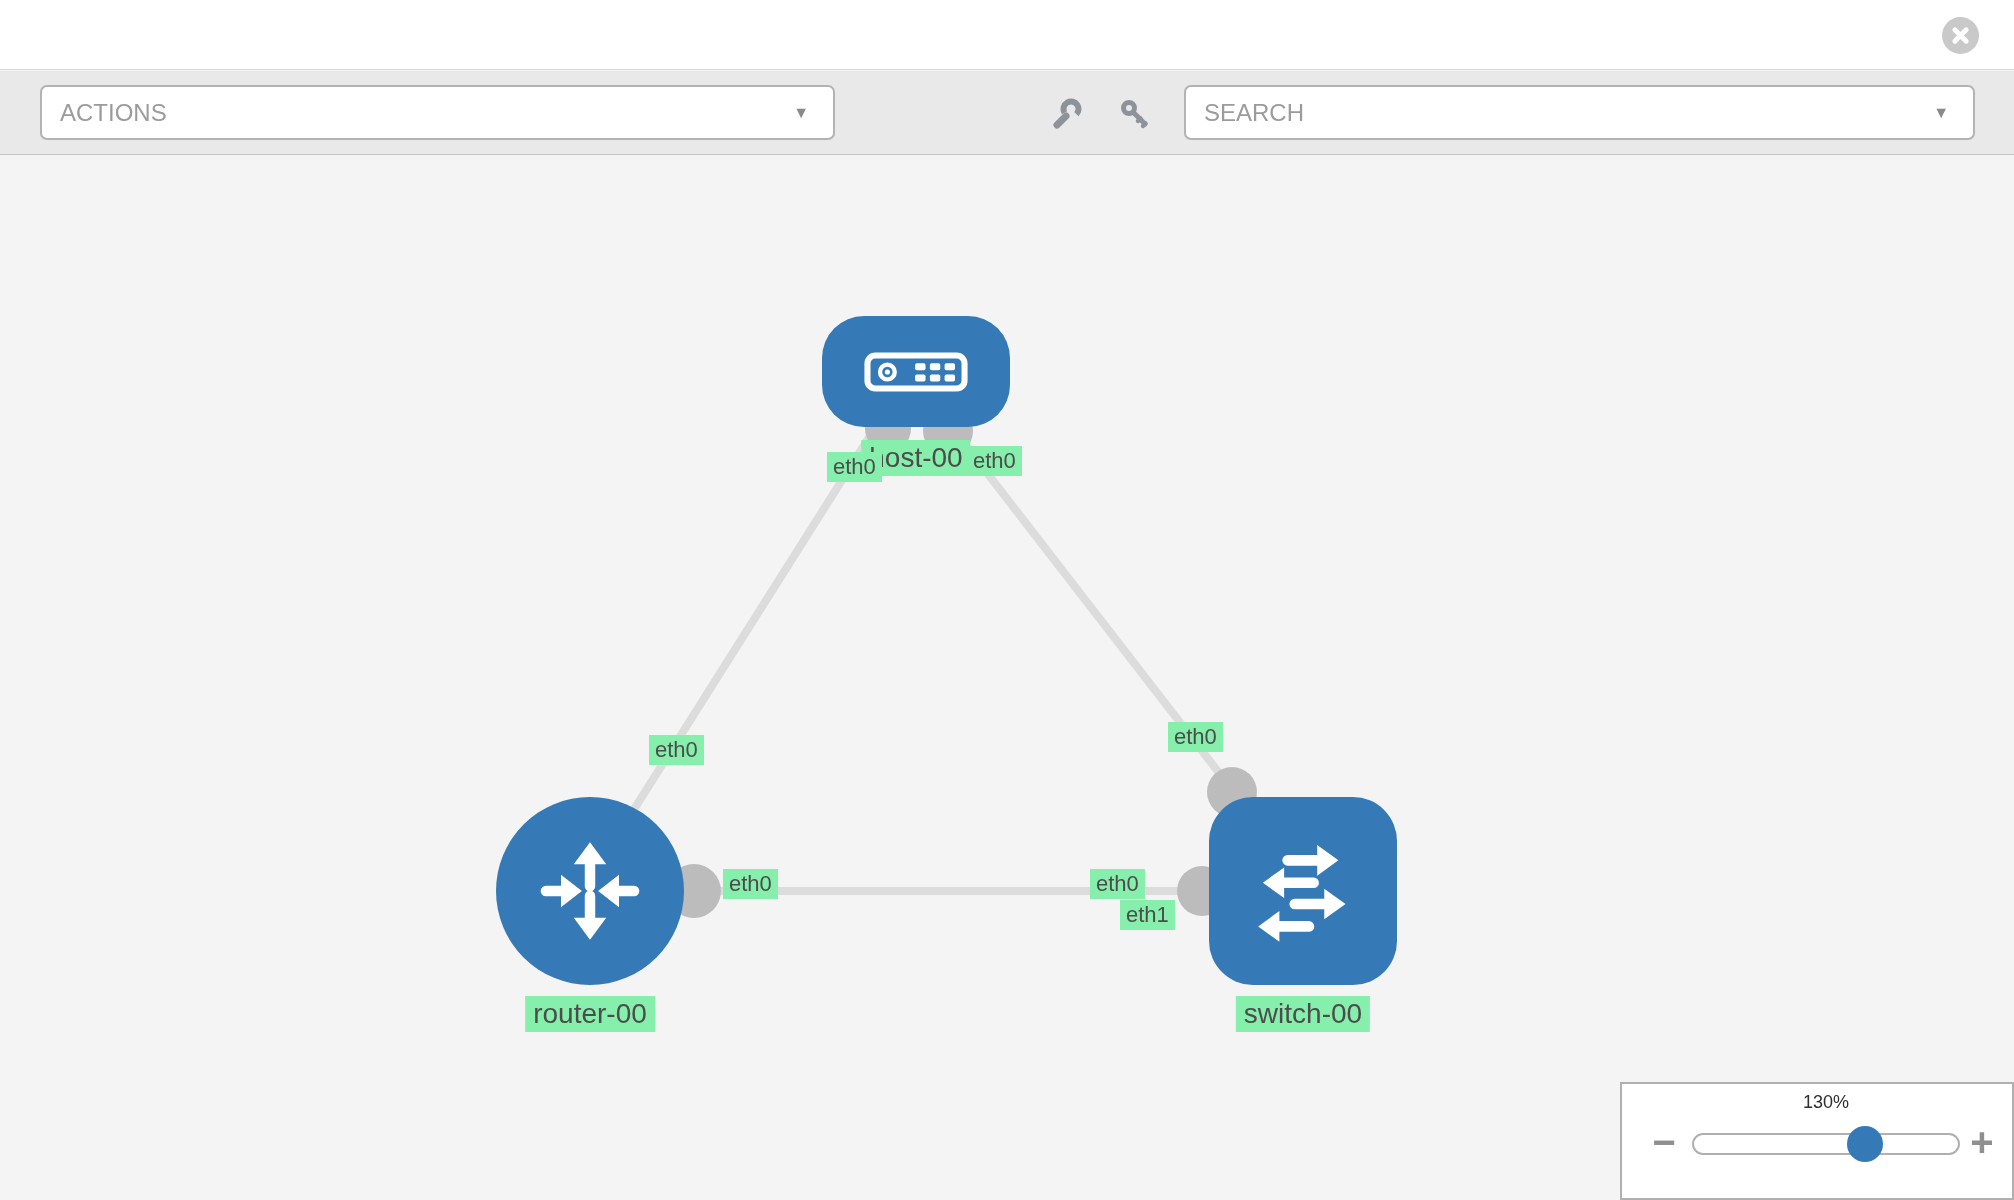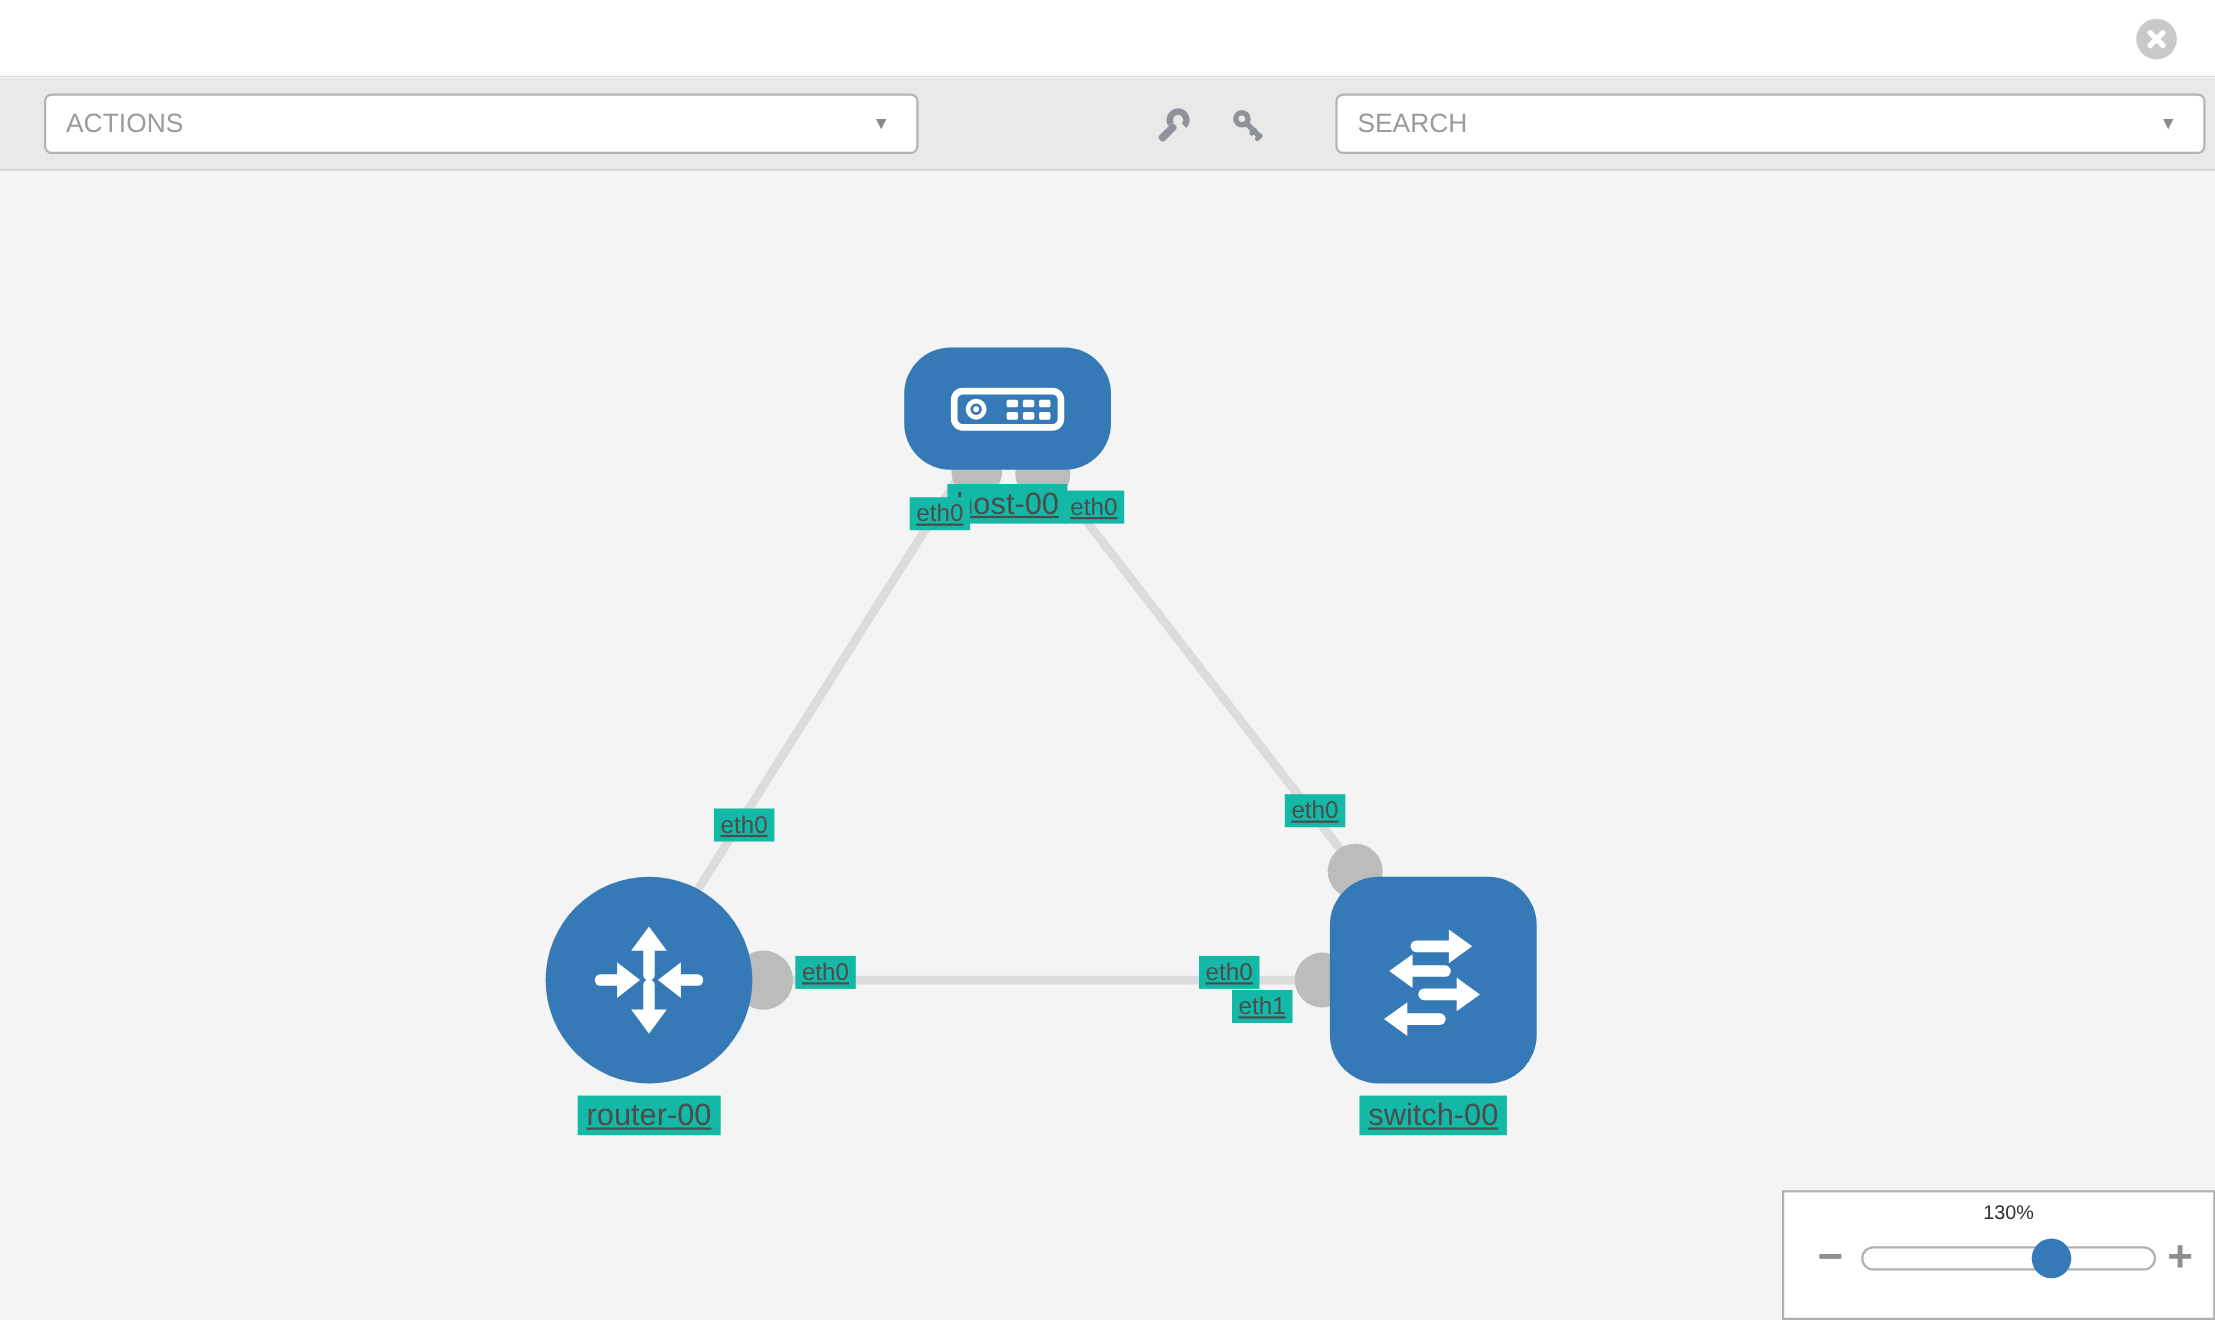--- a/index.html
+++ b/index.html
@@ -18,33 +18,33 @@
   .close-btn .bar.b { transform:rotate(-45deg); }
 
   
   .toolbar { position:absolute; left:0; top:71px; width:2014px; height:84px; background:#e9e9e9;
              border-bottom:1px solid #c6c6c6; z-index:10; }
   .dropdown { position:absolute; top:14px; height:55px; background:#ffffff; border:2px solid #b3b3b3;
               border-radius:7px; cursor:pointer; }
   .dropdown .dd-label { position:absolute; left:18px; top:0; line-height:51px; font-size:24px; color:#9b9b9b; }
   .dropdown .caret { position:absolute; right:24px; top:0; line-height:51px; font-size:16px; color:#8a8a8a; }
   .dd-actions { left:40px; width:795px; }
-  .dd-search { left:1184px; width:791px;margin-left:30px; }
+  .dd-search { left:1184px; width:791px; }
   .tool-icon { position:absolute; top:27px; width:32px; height:32px; cursor:pointer; }
   .tool-icon.wrench { left:1050px; }
   .tool-icon.key { left:1119px; }
 
   
   .edges-layer { position:absolute; left:0; top:0; width:2014px; height:1200px; z-index:1; }
   .node { position:absolute; background:#357ab7; z-index:2; display:flex; align-items:center; justify-content:center; cursor:pointer; }
   .node-host   { left:822px; top:316px; width:188px; height:111px; border-radius:42px; }
   .node-router { left:496px; top:797px; width:188px; height:188px; border-radius:50%; }
   .node-switch { left:1209px; top:797px; width:188px; height:188px; border-radius:44px; }
 
-  .chip { position:absolute; background:#14b8a6; color:#4c4c4c; white-space:nowrap; z-index:3;text-decoration:underline; }
+  .chip { position:absolute; background:#86efac; color:#4c4c4c; white-space:nowrap; z-index:3; }
   .iface-chip { font-size:22px; line-height:28px; padding:1px 6px; }
   .node-chip  { font-size:28px; line-height:34px; padding:1px 8px; transform:translateX(-50%); }
 
   
   .zoom-panel { position:absolute; left:1620px; top:1082px; width:394px; height:118px; background:#ffffff;
                 border:2px solid #b0b0b0; z-index:5; }
   .zoom-value { position:absolute; left:70px; top:8px; width:268px; text-align:center; font-size:18px; color:#2e2e2e; }
   .zoom-minus, .zoom-plus { position:absolute; top:36px; width:36px; text-align:center; font-size:40px;
                             font-weight:700; color:#8f8f8f; cursor:pointer; line-height:44px; }
   .zoom-minus { left:24px; }

